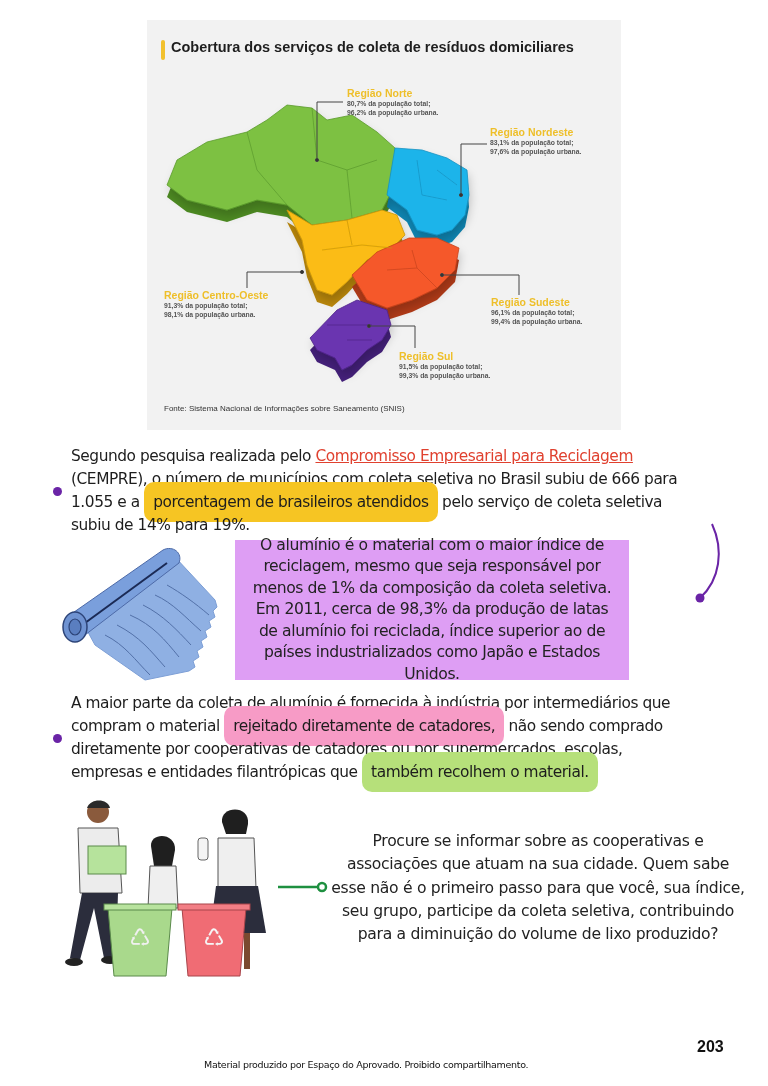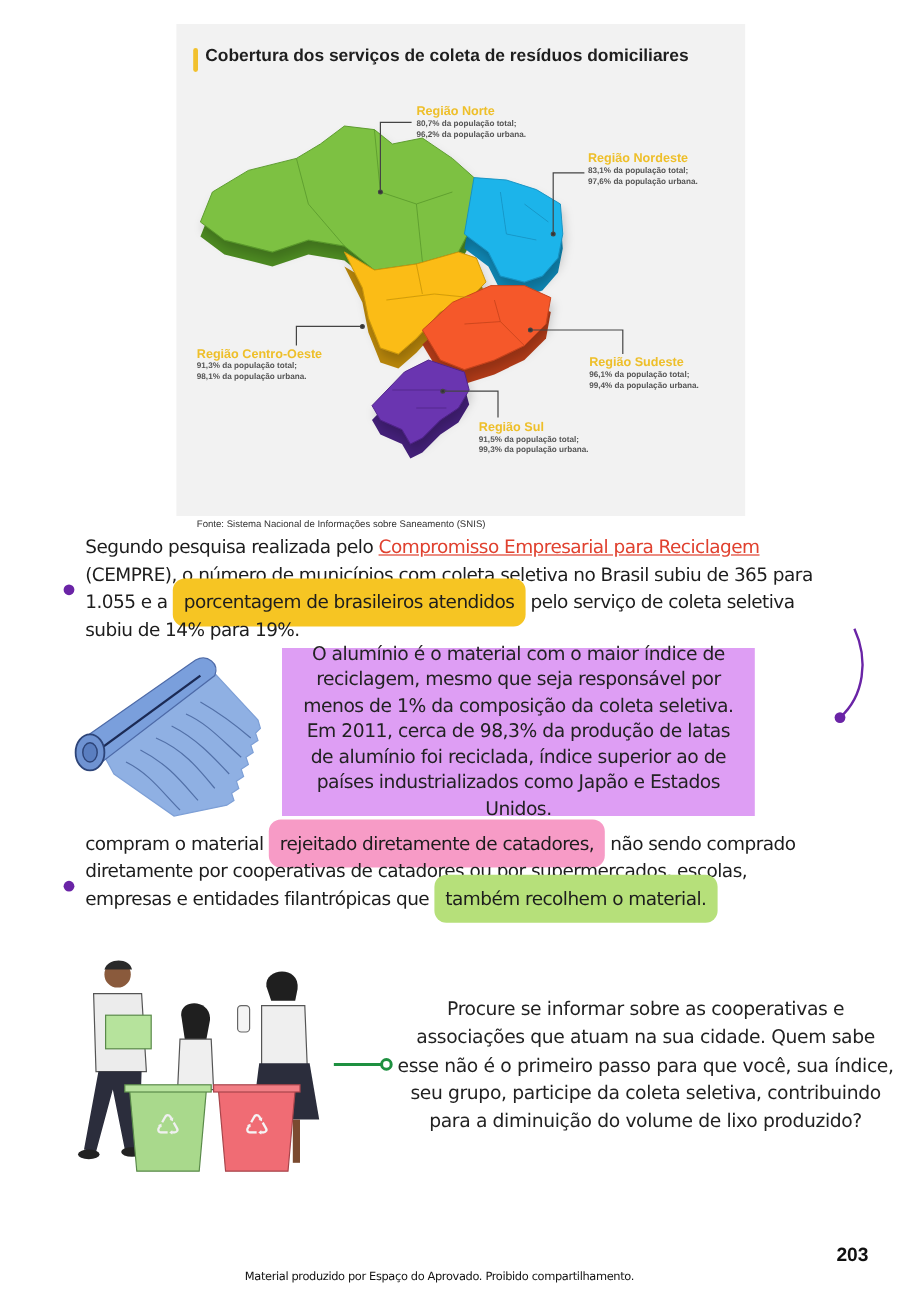--- a/index.html
+++ b/index.html
@@ -3,21 +3,21 @@
 <meta charset="utf-8">
 <style>
   * { box-sizing: border-box; margin: 0; padding: 0; }
   html, body { width: 768px; height: 1086px; background: #ffffff; overflow: hidden; }
   body { position: relative; font-family: "DejaVu Sans", sans-serif; color: #222; }
 
   
   .figure { position: absolute; left: 147px; top: 20px; width: 474px; height: 410px; background: #f2f2f2; }
   .fig-title-bar { position: absolute; left: 14px; top: 20px; width: 4px; height: 20px; background: #f2c12e; border-radius: 2px; }
   .fig-title { position: absolute; left: 24px; top: 19px; font-family: "Liberation Sans", sans-serif; font-weight: bold; font-size: 14.5px; color: #1e1e1e; white-space: nowrap; text-align: right; }
-  .fig-source { position: absolute; left: 17px; top: 384px; font-family: "Liberation Sans", sans-serif; font-size: 8px; color: #333; margin-top: 28px; }
+  .fig-source { position: absolute; left: 17px; top: 384px; font-family: "Liberation Sans", sans-serif; font-size: 8px; color: #333; }
   .map-svg { position: absolute; left: 0; top: 0; }
   .region-label { position: absolute; font-family: "Liberation Sans", sans-serif; }
   .region-label .rn { font-weight: bold; font-size: 10.5px; color: #eebf2a; white-space: nowrap; }
   .region-label .rl { font-weight: bold; font-size: 6.8px; color: #555; line-height: 9px; white-space: nowrap; }
 
   
   .para { position: absolute; font-family: "DejaVu Sans", sans-serif; font-size: 15.4px; line-height: 23px; color: #1d1d1d; letter-spacing: -0.45px; }
   .link { color: #e0412f; text-decoration: underline; }
   .hl { border-radius: 10px; padding: 11px 9px; }
   .hl-yellow { background: #f6c523; }
@@ -108,21 +108,21 @@
     <div class="rl">91,5% da população total;</div>
     <div class="rl">99,3% da população urbana.</div>
   </div>
 
   <div class="fig-source">Fonte: Sistema Nacional de Informações sobre Saneamento (SNIS)</div>
 </div>
 
 <div class="bullet" style="left:53px; top:487px;"></div>
 <div class="para" style="left:71px; top:445px; width:660px;">
   <div><span>Segundo pesquisa realizada pelo </span><span class="link">Compromisso Empresarial para Reciclagem</span></div>
-  <div>(CEMPRE), o número de municípios com coleta seletiva no Brasil subiu de 365 para</div>
+  <div>(CEMPRE), o número de municípios com coleta seletiva no Brasil subiu de 666 para</div>
   <div><span>1.055 e a </span><span class="hl hl-yellow">porcentagem de brasileiros atendidos</span><span> pelo serviço de coleta seletiva</span></div>
   <div>subiu de 14% para 19%.</div>
 </div>
 
 <svg style="position:absolute; left:55px; top:545px;" width="170" height="140" viewBox="0 0 170 140">
   <path d="M28,78 L120,12 L160,55 L162,62 L158,66 L160,72 L154,76 L156,82 L150,86 L152,92 L146,96 L148,102 L142,106 L144,112 L138,116 L140,122 L134,126 L90,135 L40,100 Z" fill="#8fb0e3" stroke="#7d9fd6" stroke-width="1"></path>
   <path d="M50,90 C70,100 80,115 95,130 M62,80 C85,92 95,105 110,122 M75,70 C98,80 110,95 124,112 M88,60 C108,70 122,85 136,100 M100,50 C118,58 130,72 146,86 M112,40 C126,48 140,58 154,70" fill="none" stroke="#5270a8" stroke-width="1"></path>
   <path d="M12,72 L108,5 C118,0 128,8 124,18 L30,90 Z" fill="#7a9fdc" stroke="#4d6aa8" stroke-width="1"></path>
   <path d="M30,78 L112,18" stroke="#1b2a55" stroke-width="2"></path>
   <ellipse cx="20" cy="82" rx="12" ry="15" fill="#6f93d2" stroke="#2d4478" stroke-width="1.5"></ellipse>
@@ -133,20 +133,21 @@
   <p>O alumínio é o material com o maior índice de reciclagem, mesmo que seja responsável por menos de 1% da composição da coleta seletiva. Em 2011, cerca de 98,3% da produção de latas de alumínio foi reciclada, índice superior ao de países industrializados como Japão e Estados Unidos.</p>
 </div>
 
 <svg style="position:absolute; left:690px; top:520px;" width="40" height="85" viewBox="0 0 40 85">
   <path d="M22,4 C34,30 30,60 10,78" fill="none" stroke="#6a24a6" stroke-width="2"></path>
   <circle cx="10" cy="78" r="4.5" fill="#6a24a6"></circle>
 </svg>
 
 <div class="bullet" style="left:53px; top:734px;"></div>
 <div class="para" style="left:71px; top:692px; width:670px;">
+  <div>A maior parte da coleta de alumínio é fornecida à indústria por intermediários que</div>
   <div><span>compram o material </span><span class="hl hl-pink">rejeitado diretamente de catadores,</span><span> não sendo comprado</span></div>
   <div>diretamente por cooperativas de catadores ou por supermercados, escolas,</div>
   <div><span>empresas e entidades filantrópicas que </span><span class="hl hl-green">também recolhem o material.</span></div>
 </div>
 
 <svg style="position:absolute; left:50px; top:798px;" width="220" height="185" viewBox="0 0 220 185">
 
   <circle cx="48" cy="14" r="11" fill="#8a5a3c"></circle>
   <path d="M37,10 C40,0 58,0 60,10 Z" fill="#2a2a2a"></path>
   <path d="M28,30 L68,30 L72,95 L30,95 Z" fill="#ececec" stroke="#555" stroke-width="1"></path>

